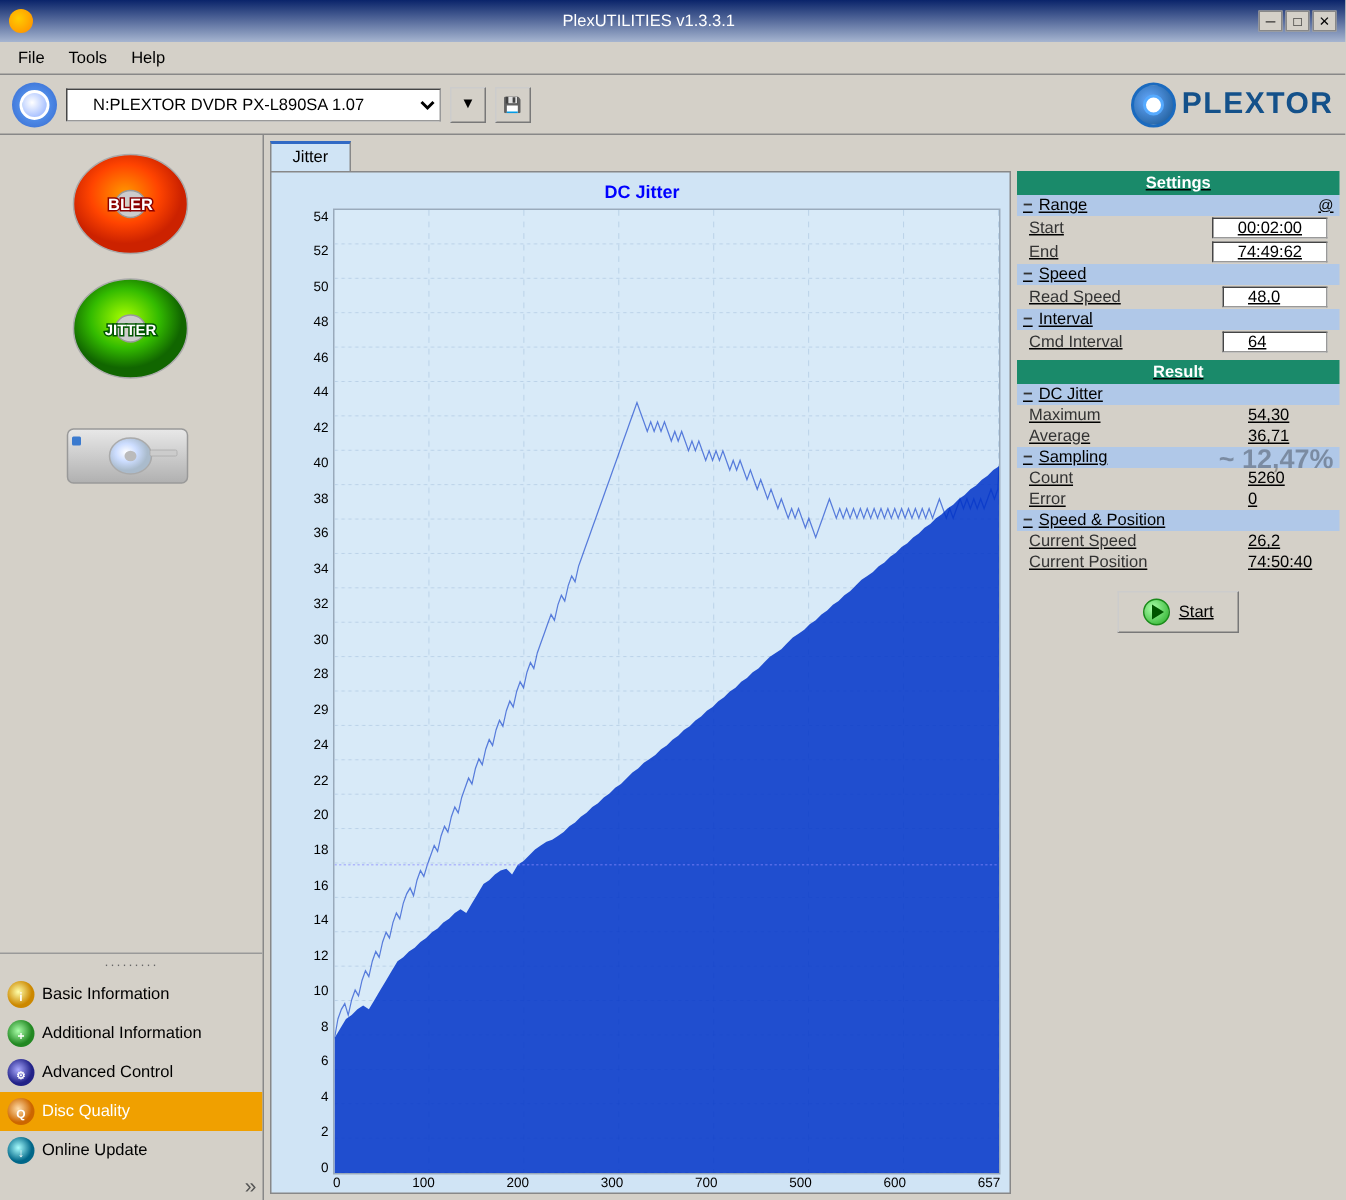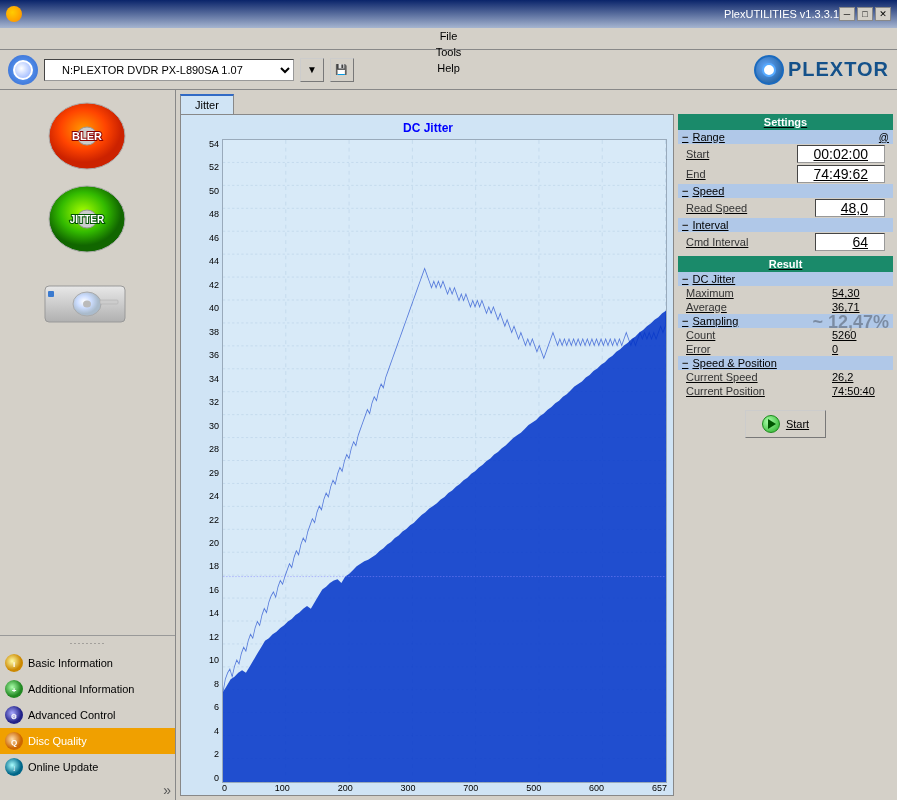--- a/index.html
+++ b/index.html
@@ -1,25 +1,25 @@
 <!DOCTYPE html>
 <html><head>
   <meta charset="utf-8">
   <style>
     * { margin: 0; padding: 0; box-sizing: border-box; }
     body { width: 897px; height: 800px; background: #d4d0c8; font-family: 'Tahoma', 'Arial', sans-serif; font-size: 11px; overflow: hidden; }
 
     
     .title-bar { background: linear-gradient(to bottom, #0a246a, #a6b5d0); height: 28px; display: flex; align-items: center; justify-content: space-between; padding: 0 6px; }
-    .title-bar-title { color: white; font-size: 11px; flex: 1; text-align: right; }
+    .title-bar-title { color: white; font-size: 11px; flex: 1; text-align: center; }
     .title-bar-buttons { display: flex; gap: 2px; }
     .tb-btn { width: 16px; height: 14px; background: #d4d0c8; border: 1px solid #888; font-size: 9px; display: flex; align-items: center; justify-content: center; cursor: pointer; }
 
     
-    .menu-bar { background: #d4d0c8; height: 22px; display: flex; align-items: center; padding: 0 4px; border-bottom: 1px solid #888; flex-direction: column; }
+    .menu-bar { background: #d4d0c8; height: 22px; display: flex; align-items: center; padding: 0 4px; border-bottom: 1px solid #888; }
     .menu-item { padding: 2px 8px; font-size: 11px; cursor: pointer; }
 
     
     .toolbar { background: #d4d0c8; height: 40px; display: flex; align-items: center; padding: 0 8px; border-bottom: 1px solid #888; gap: 6px; }
     .drive-icon { width: 30px; height: 30px; background: radial-gradient(circle, #6af, #36c); border-radius: 50%; display: flex; align-items: center; justify-content: center; }
     .drive-select { width: 250px; height: 22px; border: 1px inset #999; background: white; font-size: 11px; padding: 0 13px; }
     .toolbar-btn { width: 24px; height: 24px; background: #d4d0c8; border: 1px outset #ccc; display: flex; align-items: center; justify-content: center; cursor: pointer; font-size: 10px; }
     .spacer { flex: 1; }
     .plextor-logo { display: flex; align-items: center; gap: 4px; }
     .plextor-circle { width: 30px; height: 30px; border-radius: 50%; background: radial-gradient(circle at 40% 40%, #6af, #14518a); border: 2px solid #1a6abf; display: flex; align-items: center; justify-content: center; }
@@ -44,21 +44,21 @@
     .tab { background: #d4d0c8; border: 1px solid #888; border-bottom: none; padding: 3px 14px; font-size: 11px; cursor: pointer; margin-right: 2px; }
     .tab.active { background: #d0e4f5; border-top: 2px solid #316ac5; }
     .chart-container { flex: 1; background: #d0e4f5; border: 1px solid #888; padding: 8px; position: relative; }
     .chart-title { text-align: center; color: blue; font-weight: bold; font-size: 12px; margin-bottom: 4px; }
     .settings-header { background: #1a8a6a; color: white; text-align: center; font-weight: bold; padding: 2px 0; font-size: 11px; }
     .result-header { background: #1a8a6a; color: white; text-align: center; font-weight: bold; padding: 2px 3px; font-size: 11px; }
     .section-row { display: flex; align-items: center; background: #b0c8e8; padding: 1px 4px; font-size: 11px; cursor: pointer; }
     .section-minus { margin-right: 4px; font-weight: bold; color: #333; }
     .field-row { display: flex; justify-content: space-between; align-items: center; padding: 1px 8px; }
     .field-label { font-size: 11px; color: #333; }
-    .field-value { background: white; border: 1px inset #999; padding: 0 16px; font-size: 14px; min-width: 70px; text-align: right; }
+    .field-value { background: white; border: 1px inset #999; padding: 0 16px; font-size: 11px; min-width: 70px; text-align: left; }
     .result-value { font-size: 11px; min-width: 70px; text-align: left; padding-left: 17px; }
     .start-btn-area { padding: 8px; display: flex; justify-content: center; margin-top: 4px; }
     .start-btn { display: flex; align-items: center; gap: 6px; background: #d4d0c8; border: 1px outset #ccc; padding: 4px 16px; cursor: pointer; font-size: 11px; }
     .start-btn-circle { width: 18px; height: 18px; border-radius: 50%; background: radial-gradient(circle at 35% 35%, #afa, #2a2); border: 1px solid #1a8a1a; display: flex; align-items: center; justify-content: center; }
     .start-btn-play { border-left: 8px solid #005500; border-top: 5px solid transparent; border-bottom: 5px solid transparent; margin-left: 2px; }
 
     .right-panel { display: flex; flex-direction: column; width: 215px; text-decoration: underline; }
   </style>
 </head>
 <body>

